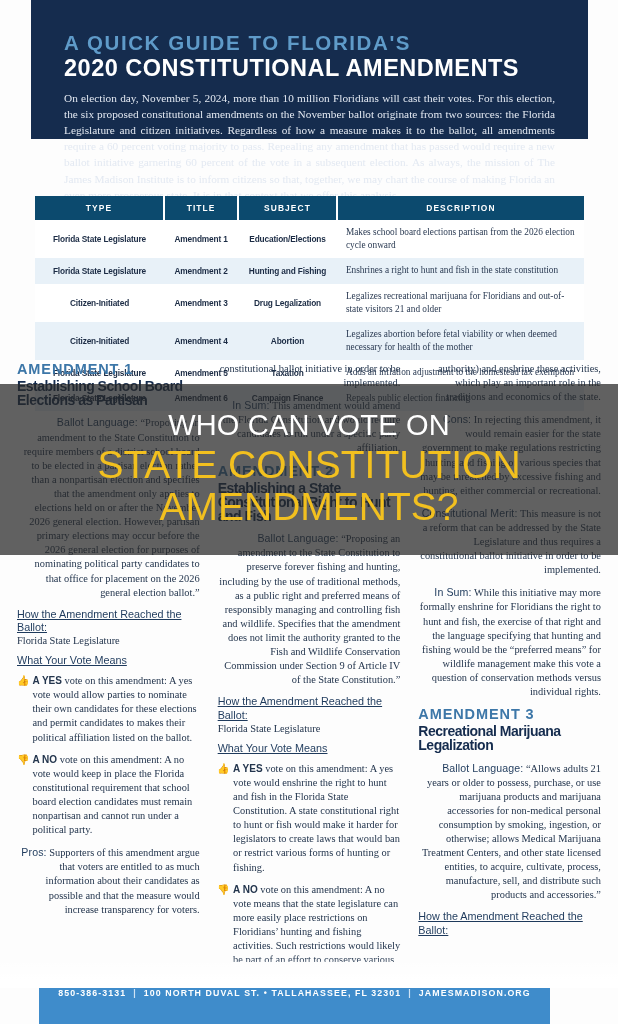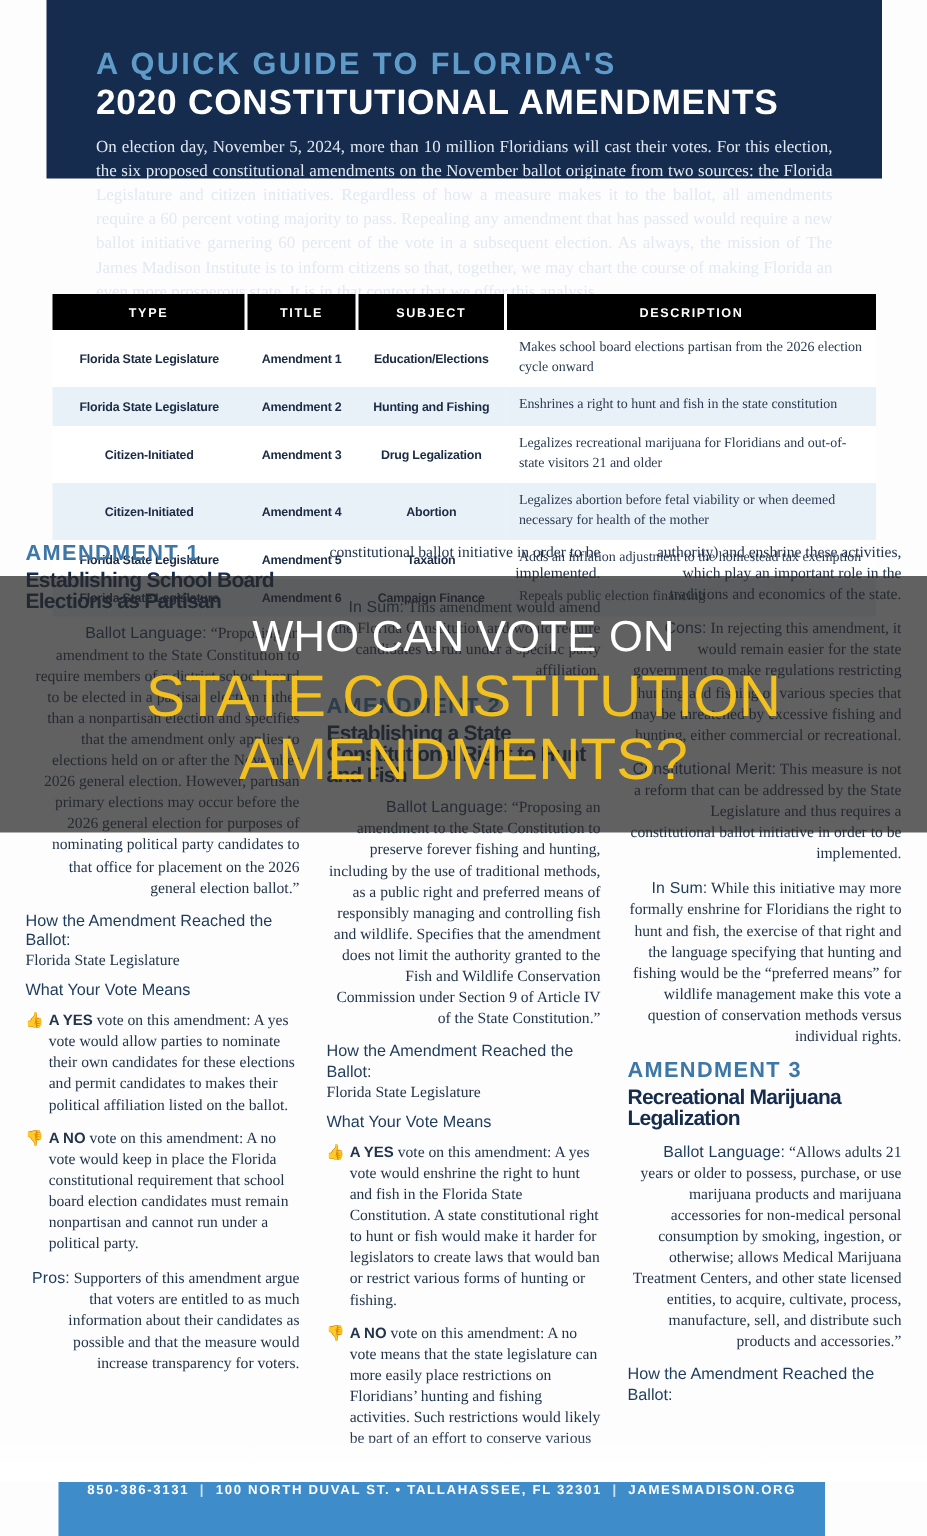--- a/index.html
+++ b/index.html
@@ -10,21 +10,21 @@
     overflow:hidden;
     position:relative;
   }
   .page{
     position:absolute;inset:0;
     background:#fdfdfd;
   }
 
   
   .hero{
-    position:absolute;left:31px;top:0;width:557px;height:119px;
+    position:absolute;left:31px;top:0;width:557px;height:139px;
     background:#152c4e;
     box-sizing:border-box;
     padding:32px 33px 0 33px;
   }
   .hero-kicker{
     font-family:"Liberation Sans", sans-serif;
     font-size:20.5px;font-weight:700;letter-spacing:1.6px;
     color:#5f9bc9;line-height:1.05;white-space:nowrap;
   }
   .hero-title{
@@ -40,21 +40,21 @@
   }
 
   
   .tbl-wrap{
     position:absolute;left:35px;top:196px;width:549px;
   }
   table.amend{
     width:100%;border-collapse:collapse;table-layout:fixed;
   }
   table.amend th{
-    background:#000000;color:#ffffff;
+    background:#0c4a6e;color:#ffffff;
     font-size:8.4px;font-weight:700;letter-spacing:1.1px;
     padding:7px 18px;text-align:center;
     border-right:2px solid #ffffff;
   }
   table.amend th:last-child{border-right:none;}
   table.amend td{
     font-size:8.3px;padding:6px 5px;vertical-align:middle;
     color:#1b2b44;
   }
   table.amend td.c-type,table.amend td.c-title,table.amend td.c-subject{
@@ -101,21 +101,21 @@
     margin-top:40px;
   }
   p.body{
     font-family:"Liberation Serif", serif;
     font-size:10.4px;line-height:1.355;color:#23354d;
     margin:0 0 8px 0;text-align:right;
   }
   .sect-head{
     font-family:"Liberation Sans", sans-serif;
     font-size:10.8px;font-weight:400;color:#1e3a5c;
-    line-height:1.22;margin:0 0 1px 0;
+    line-height:1.22;margin:0 0 1px 0;text-decoration:underline;
   }
   .sub-val{
     font-family:"Liberation Serif", serif;
     font-size:10.4px;color:#23354d;margin:0 0 8px 0;
   }
   .vote-item{
     display:flex;gap:3px;margin:0 0 8px 0;
     font-family:"Liberation Serif", serif;
     font-size:10.4px;line-height:1.355;color:#23354d;
   }

